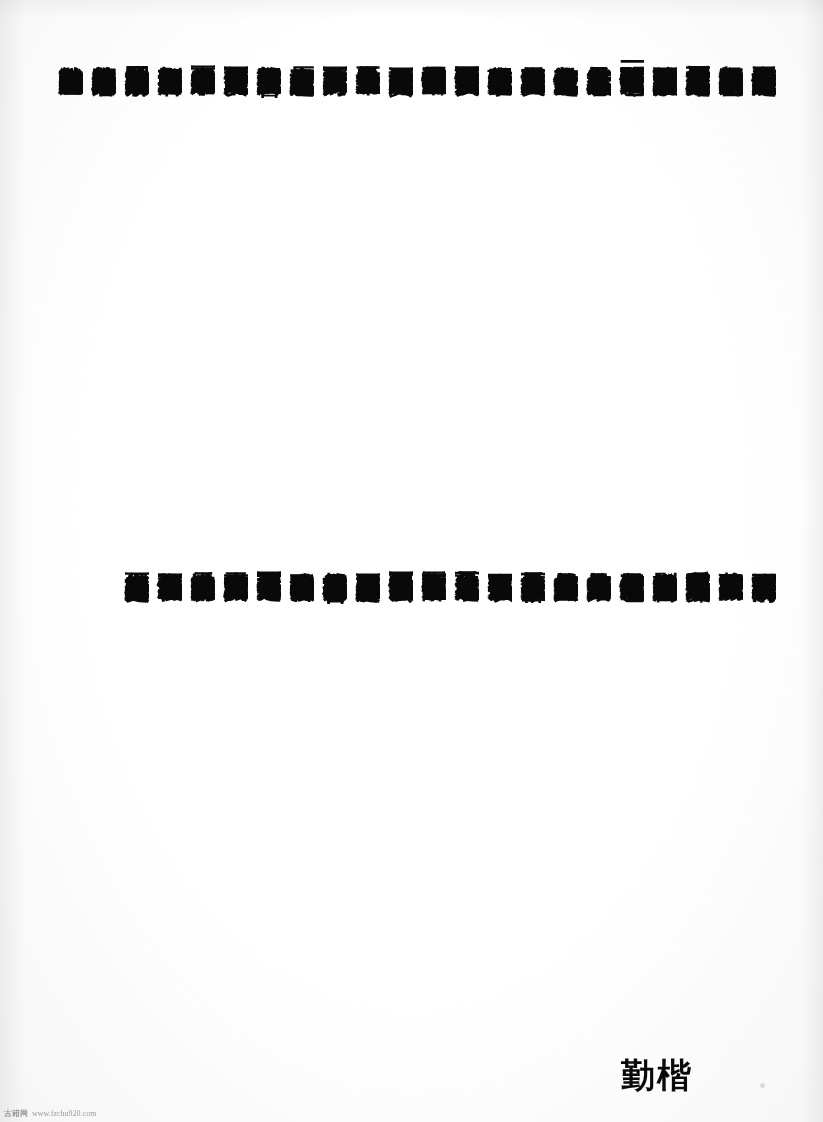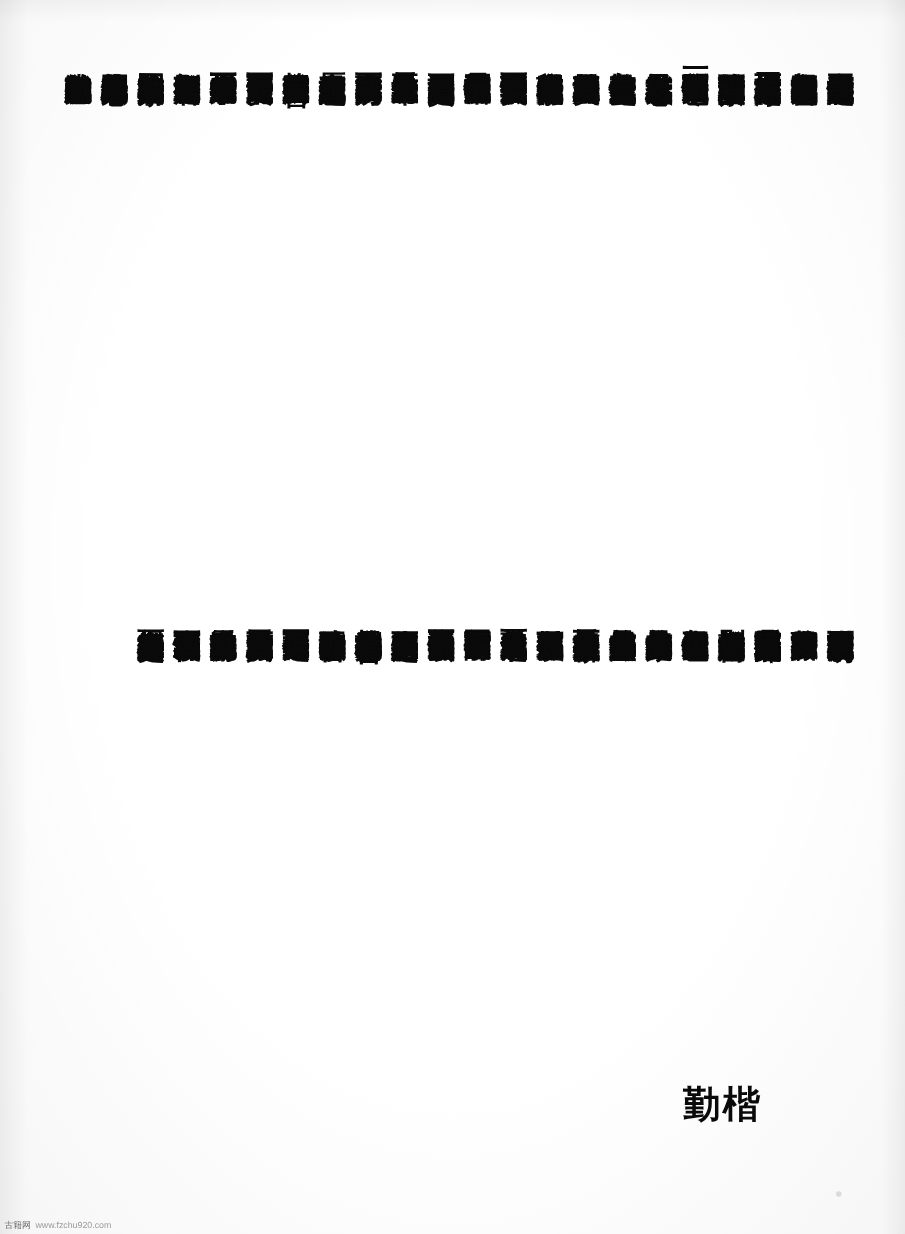--- a/index.html
+++ b/index.html
@@ -80,42 +80,42 @@
     width: 33px;
     height: 430px;
   }
   #block-lower .cal-col:nth-child(1) { height: 290px; }
   #block-lower .cal-col:nth-child(2) { height: 345px; }
 
   
   #signature {
     position: absolute;
     left: 573px;
-    top: 987px;
+    top: 1032px;
     width: 120px;
     height: 60px;
     display: flex;
     flex-direction: row-reverse;
-    align-items: flex-start;
+    align-items: flex-end;
   }
   #signature .sig-text {
     writing-mode: horizontal-tb;
     font-family: "DejaVu Serif", serif;
     font-size: 34px;
     font-weight: 700;
     color: #0a0a0a;
     letter-spacing: 0.06em;
     line-height: 1;
   }
   
   #watermark {
     position: absolute;
     left: 4px;
     bottom: 3px;
-    font-family: Liberation Sans, sans-serif;
+    font-family: Liberation Serif, serif;
     font-size: 8px;
     color: #8a8a8a;
     letter-spacing: 0;
     white-space: nowrap;
   }
   #watermark .wm-label { color: #6b6b6b; }
   #watermark .wm-url { color: #9a9a9a; margin-left: 2px; }
   
   #scan-mark {
     position: absolute;

